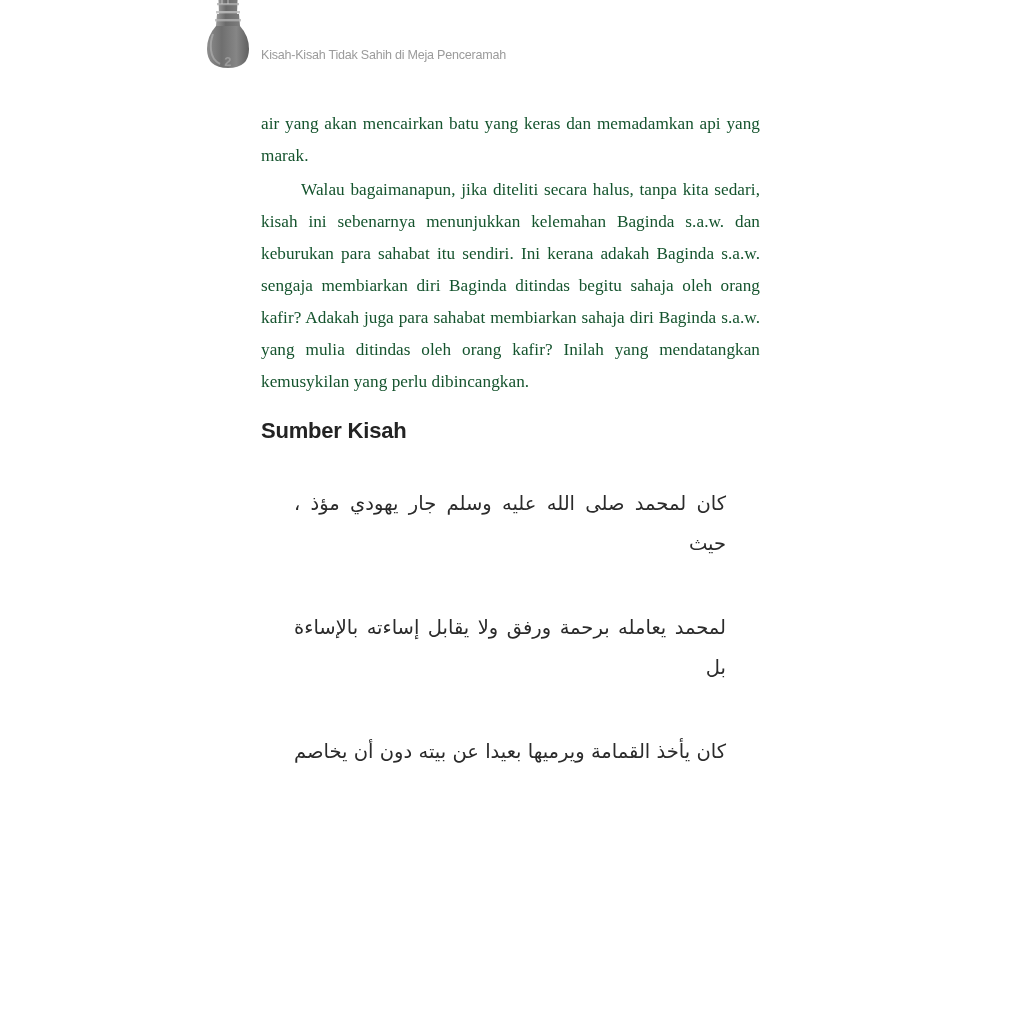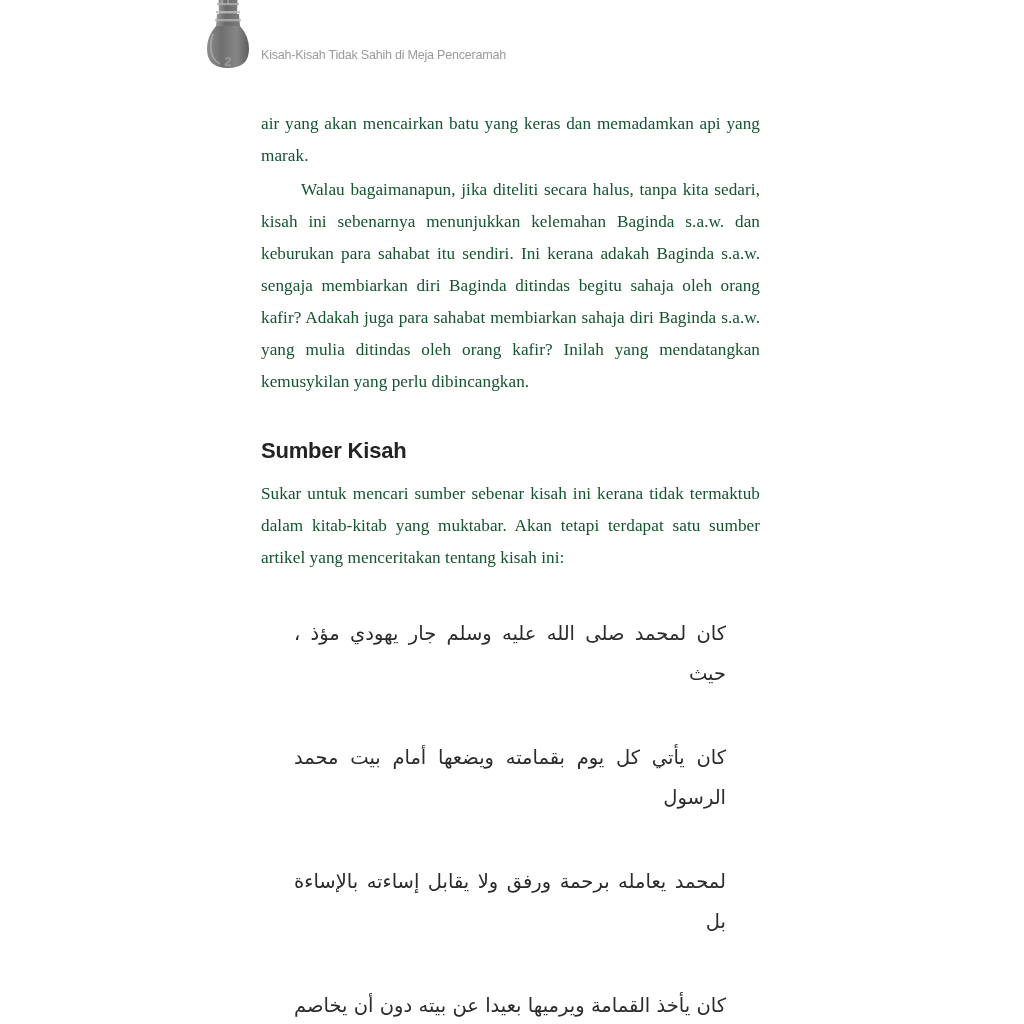--- a/index.html
+++ b/index.html
@@ -79,21 +79,21 @@
     line-height: 32px;
     color: #14532d;
     text-align: justify;
     text-justify: inter-word;
     letter-spacing: 0.05px;
   }
   p.body-text.indent { text-indent: 40px; }
   p.body-text.gap-top { margin-top: 2px; }
 
   h2.section-heading {
-    margin: 40px 0 14px 0;
+    margin: 20px 0 14px 0;
     font-family: "Liberation Sans", sans-serif;
     font-size: 22px;
     font-weight: 700;
     color: #232323;
     letter-spacing: -0.2px;
   }
 
   
   .arabic-block {
     margin: 40px 0 0 0;
@@ -163,24 +163,22 @@
   </div>
 
   <div class="column">
 
     <p class="body-text">air yang akan mencairkan batu yang keras dan memadamkan api yang marak.</p>
 
     <p class="body-text indent gap-top">Walau bagaimanapun, jika diteliti secara halus, tanpa kita sedari, kisah ini sebenarnya menunjukkan kelemahan Baginda s.a.w. dan keburukan para sahabat itu sendiri. Ini kerana adakah Baginda s.a.w. sengaja membiarkan diri Baginda ditindas begitu sahaja oleh orang kafir? Adakah juga para sahabat membiarkan sahaja diri Baginda s.a.w. yang mulia ditindas oleh orang kafir? Inilah yang mendatangkan kemusykilan yang perlu dibincangkan.</p>
 
     <h2 class="section-heading">Sumber Kisah</h2>
 
-    <p class="body-text">Sukar untuk mencari sumber sebenar kisah ini kerana tidak termaktub dalam kitab-kitab yang muktabar. Akan tetapi terdapat satu sumber artikel yang menceritakan tentang kisah ini:</p>
 
     <div class="arabic-block">
       <p>كان لمحمد صلى الله عليه وسلم جار يهودي مؤذ ، حيث</p>
-      <p>كان يأتي كل يوم بقمامته ويضعها أمام بيت محمد الرسول</p>
       <p>لمحمد يعامله برحمة ورفق ولا يقابل إساءته بالإساءة بل</p>
       <p>كان يأخذ القمامة ويرميها بعيدا عن بيته دون أن يخاصم</p>
 
     </div>
 
   </div>
 </div>
 
 </body></html>

